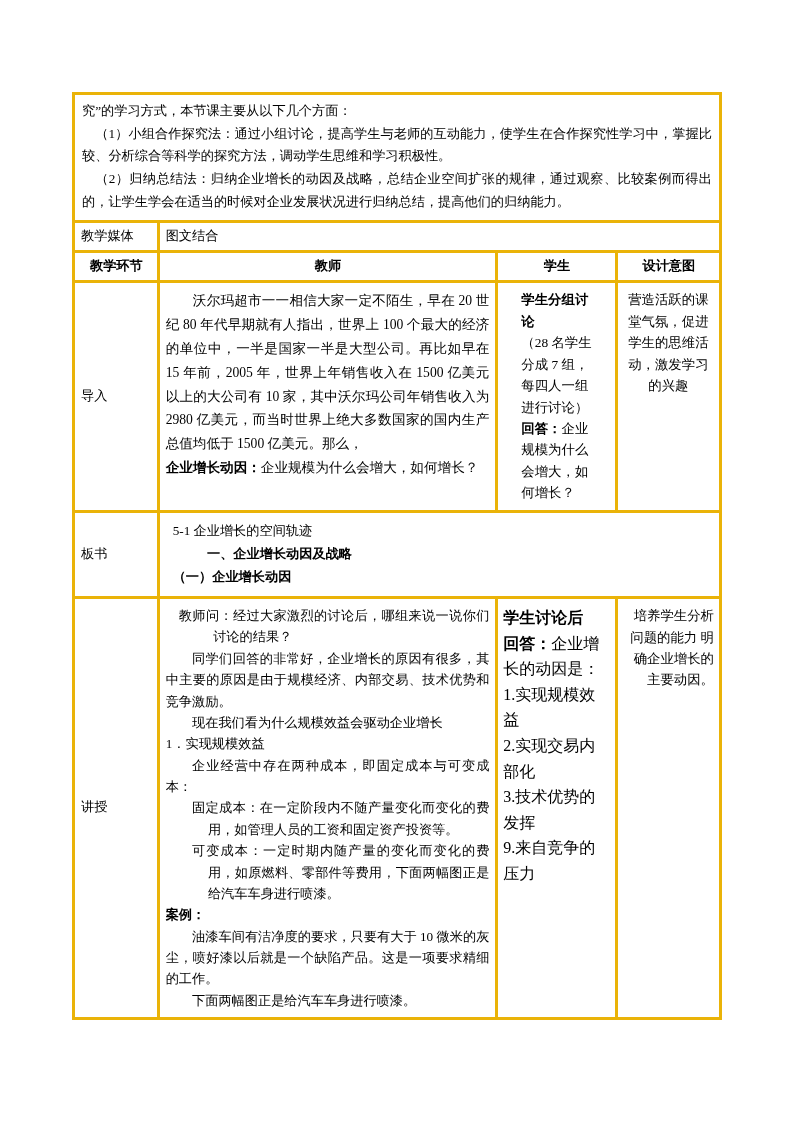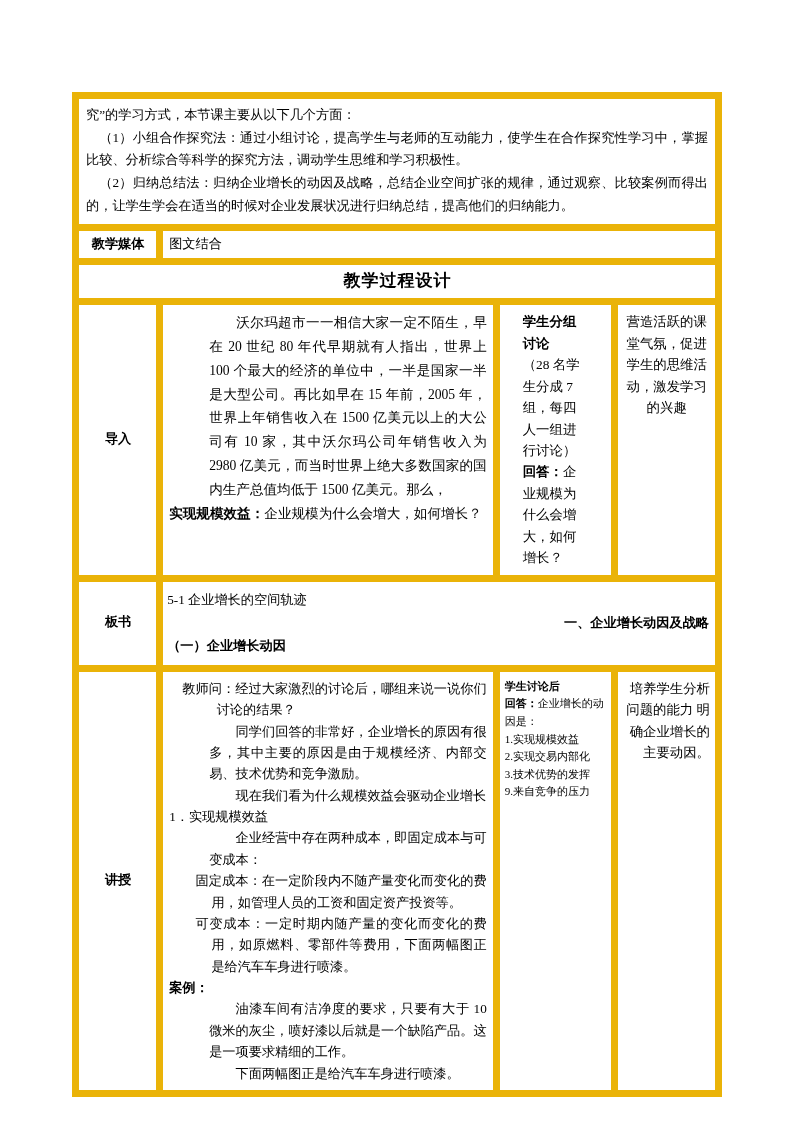--- a/index.html
+++ b/index.html
@@ -23,32 +23,32 @@
     padding: 92px 72px 0 72px;
   }
   table.doc {
     border-collapse: collapse;
     width: 650px;
     table-layout: fixed;
     font-size: 13.2px;
     line-height: 1.55;
   }
   table.doc td {
-    border: 7px solid #eab308;
+    border: 3px solid #eab308;
     vertical-align: top;
     padding: 3px 5px 4px 6px;
   }
   .col-label { width: 78px; }
   .col-teacher { width: 312px; }
   .col-student { width: 110px; }
   .col-intent { width: 96px; }
 
   .label-cell {
-    text-align: center;
-    font-weight: bold;
+    text-align: left;
+    font-weight: normal;
     vertical-align: middle;
   }
   .label-cell.mid {
     vertical-align: middle;
   }
   .bold { font-weight: bold; }
   .title-row td {
     text-align: center;
     font-size: 17px;
     font-weight: bold;
@@ -57,21 +57,21 @@
   }
   .head-row td {
     text-align: center;
     font-weight: bold;
     padding: 5px 0 6px 0;
   }
   p {
     margin: 0;
     padding: 0;
   }
-  .ind2 { text-indent: 2em; margin-left: 40px; }
+  .ind2 { text-indent: 2em; }
   .ind1 { text-indent: 1em; }
   .hang2 {
     padding-left: 3.2em;
     text-indent: -1.2em;
   }
   .just {
     text-align: justify;
   }
   .media-cell {
     padding-top: 5px;
@@ -113,63 +113,66 @@
         <p class="ind1">（1）小组合作探究法：通过小组讨论，提高学生与老师的互动能力，使学生在合作探究性学习中，掌握比较、分析综合等科学的探究方法，调动学生思维和学习积极性。</p>
         <p class="ind1">（2）归纳总结法：归纳企业增长的动因及战略，总结企业空间扩张的规律，通过观察、比较案例而得出的，让学生学会在适当的时候对企业发展状况进行归纳总结，提高他们的归纳能力。</p>
       </td>
     </tr>
 
     <tr>
       <td class="label-cell media-label">教学媒体</td>
       <td colspan="3" class="media-cell">图文结合</td>
     </tr>
 
-    <tr class="title-row">
-      <td colspan="4">教学过程设计</td>
+
+    <tr class="head-row">
+      <td>教学环节</td>
+      <td>教师</td>
+      <td>学生</td>
+      <td>设计意图</td>
     </tr>
-
 
     <tr>
       <td class="label-cell mid">导入</td>
       <td class="just lead-cell" style="font-size:13.6px; padding:6px 6px 6px 6px;">
         <p class="ind2">沃尔玛超市一一相信大家一定不陌生，早在 20 世纪 80 年代早期就有人指出，世界上 100 个最大的经济的单位中，一半是国家一半是大型公司。再比如早在 15 年前，2005 年，世界上年销售收入在 1500 亿美元以上的大公司有 10 家，其中沃尔玛公司年销售收入为 2980 亿美元，而当时世界上绝大多数国家的国内生产总值均低于 1500 亿美元。那么，</p>
-        <p><span class="bold">实现规模效益：</span><span>企业规模为什么会增大，如何增长？</span></p>
+        <p><span class="bold">企业增长动因：</span><span>企业规模为什么会增大，如何增长？</span></p>
       </td>
       <td class="student-cell" style="font-size:13.4px; padding:6px 23px;">
         <p class="bold">学生分组讨论</p>
         <p>（28 名学生分成 7 组，每四人一组进行讨论）</p>
         <p><span class="bold">回答：</span><span>企业规模为什么会增大，如何增长？</span></p>
       </td>
       <td class="intent-cell" style="font-size:13.4px; padding:6px 5px;text-align:center;">营造活跃的课堂气氛，促进学生的思维活动，激发学习的兴趣</td>
     </tr>
 
     <tr>
       <td class="label-cell mid">板书</td>
-      <td colspan="3" style="padding:6px 6px 8px 4px; line-height:1.75;font-family:Liberation Serif, serif;">
+      <td colspan="3" style="padding:6px 6px 8px 13px; line-height:1.75;font-family:Liberation Serif, serif;">
         <p>5-1 企业增长的空间轨迹</p>
-        <p class="bold" style="text-indent:2.6em;text-align:right;">一、企业增长动因及战略</p>
+        <p class="bold" style="text-indent:2.6em;">一、企业增长动因及战略</p>
         <p class="bold">（一）企业增长动因</p>
       </td>
     </tr>
 
     <tr>
       <td class="label-cell mid">讲授</td>
       <td class="just teach-cell tall" style="padding:6px 6px 6px 6px;">
         <p class="ind1" style="padding-left:3.6em; text-indent:-2.6em;">教师问：经过大家激烈的讨论后，哪组来说一说你们讨论的结果？</p>
         <p class="ind2">同学们回答的非常好，企业增长的原因有很多，其中主要的原因是由于规模经济、内部交易、技术优势和竞争激励。</p>
         <p class="ind2">现在我们看为什么规模效益会驱动企业增长</p>
         <p>1．实现规模效益</p>
         <p class="ind2">企业经营中存在两种成本，即固定成本与可变成本：</p>
         <p class="hang2">固定成本：在一定阶段内不随产量变化而变化的费用，如管理人员的工资和固定资产投资等。</p>
         <p class="hang2">可变成本：一定时期内随产量的变化而变化的费用，如原燃料、零部件等费用，下面两幅图正是给汽车车身进行喷漆。</p>
         <p class="bold">案例：</p>
         <p class="ind2">油漆车间有洁净度的要求，只要有大于 10 微米的灰尘，喷好漆以后就是一个缺陷产品。这是一项要求精细的工作。</p>
         <p class="ind2">下面两幅图正是给汽车车身进行喷漆。</p>
       </td>
-      <td class="student-cell" style="font-size:11px; padding:6px 5px;">
+      <td class="student-cell" style="font-size:16px; padding:6px 5px;">
         <p class="bold">学生讨论后</p>
         <p><span class="bold">回答：</span><span>企业增长的动因是：</span></p>
         <p>1.实现规模效益</p>
         <p>2.实现交易内部化</p>
         <p>3.技术优势的发挥</p>
         <p>9.来自竞争的压力</p>
       </td>
       <td class="intent-cell" style="font-size:13.4px; padding:6px 5px;text-align:right;">培养学生分析问题的能力 明确企业增长的主要动因。</td>
     </tr>
   </tbody>

